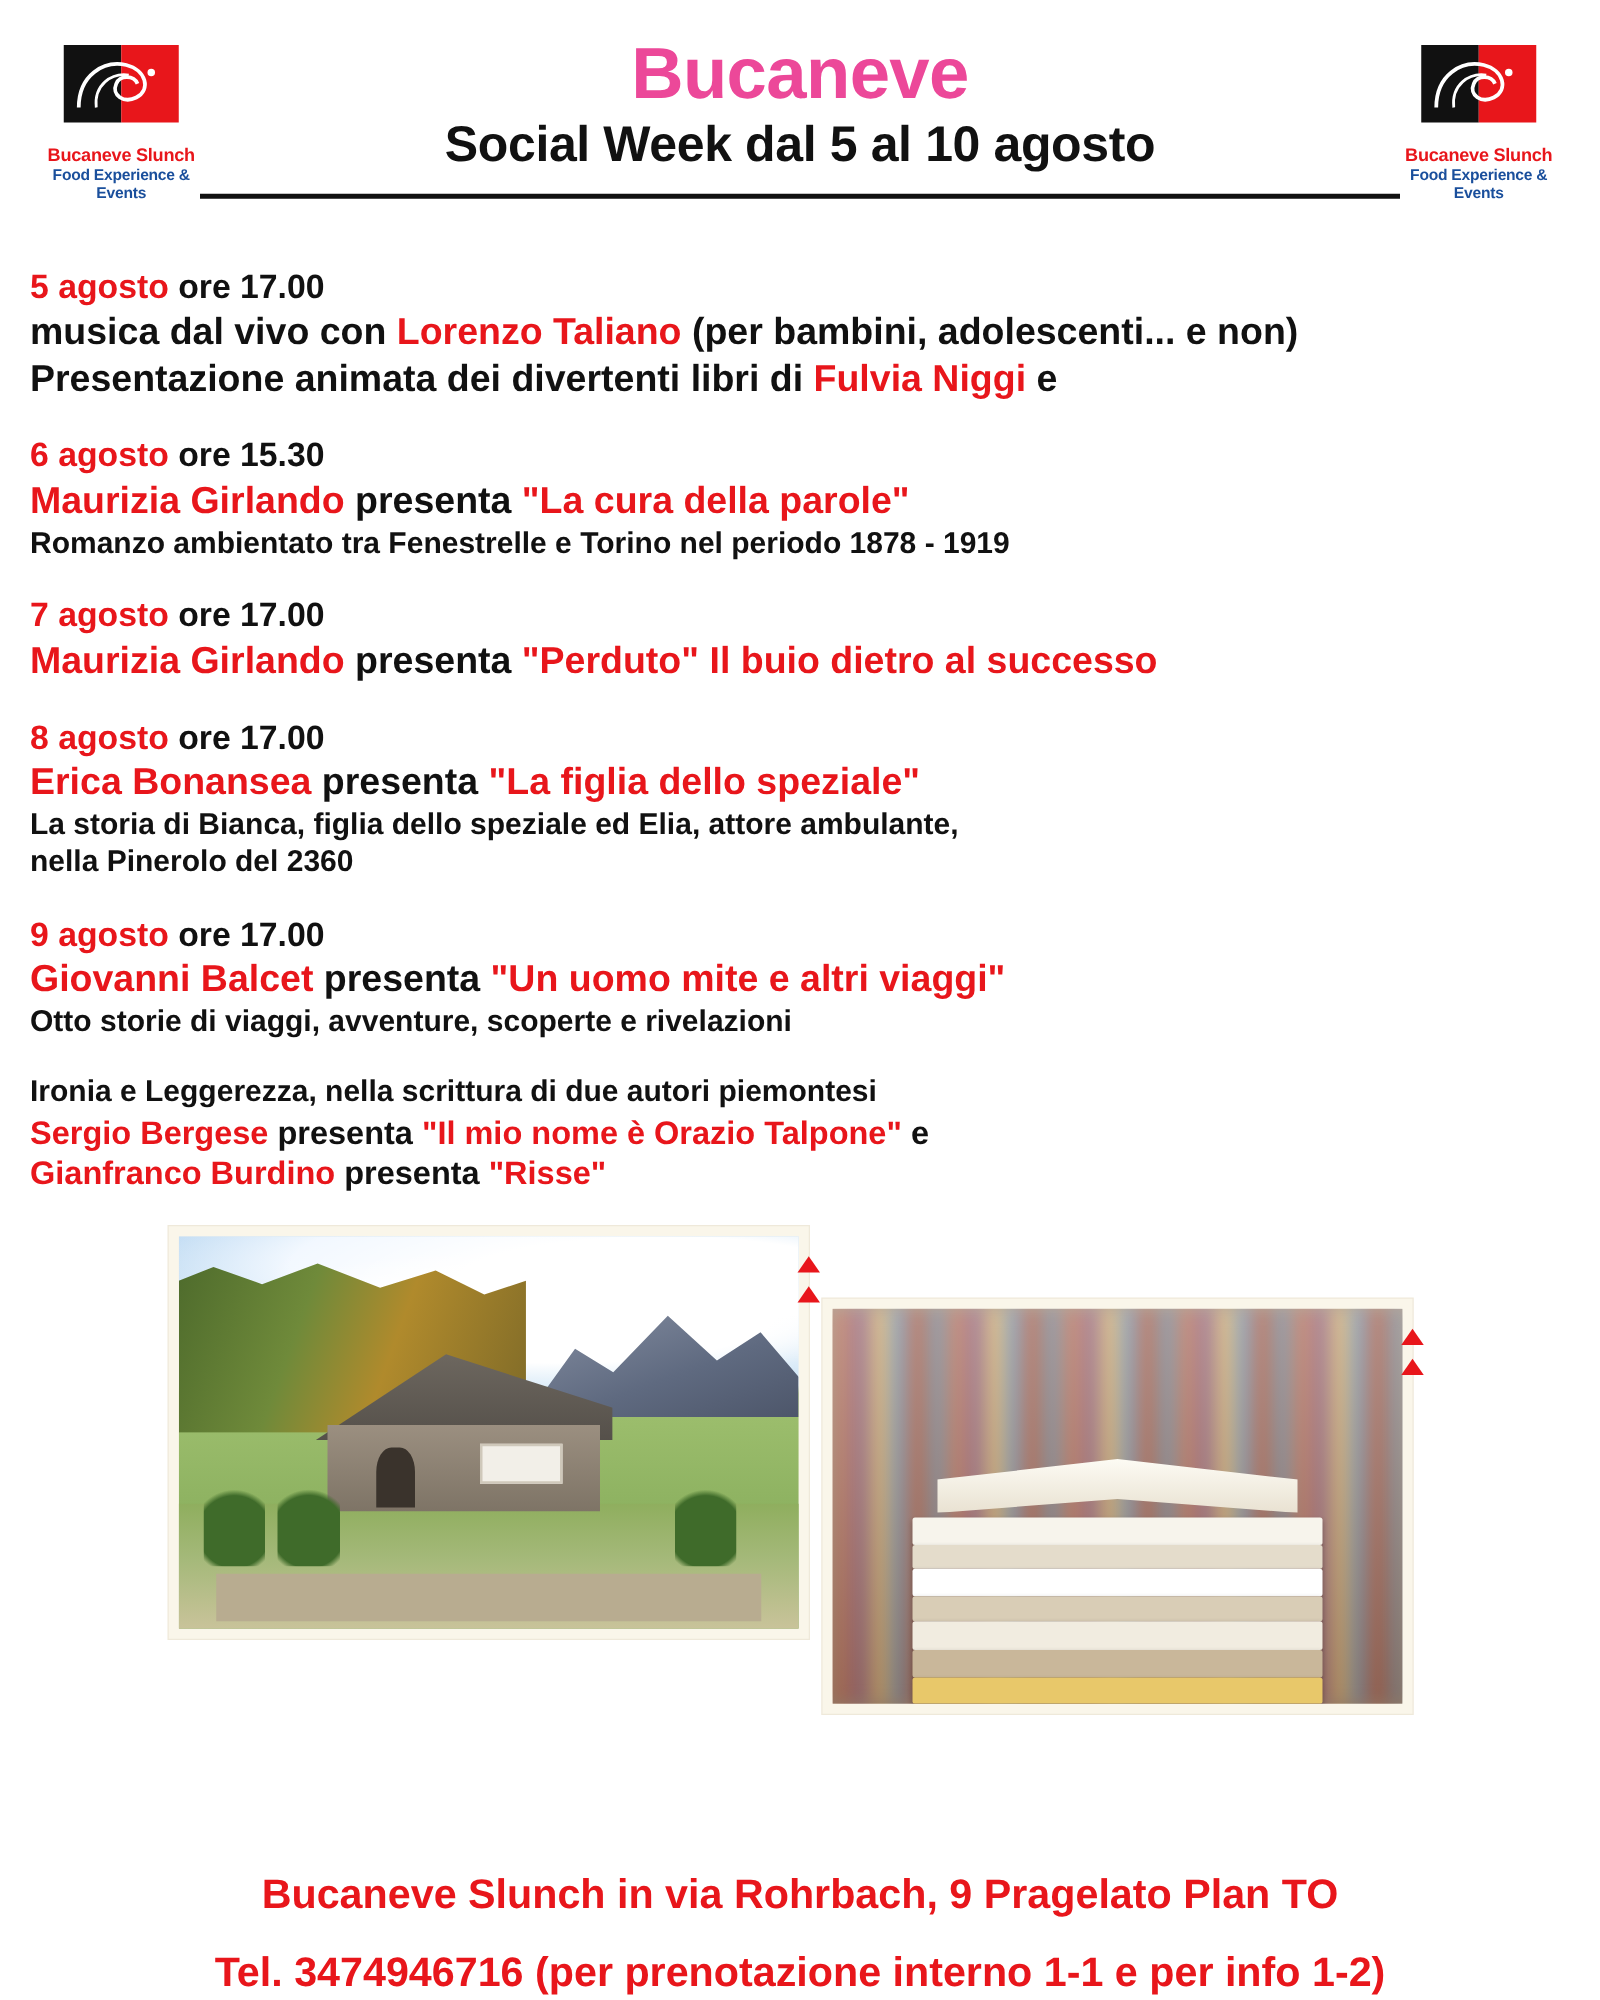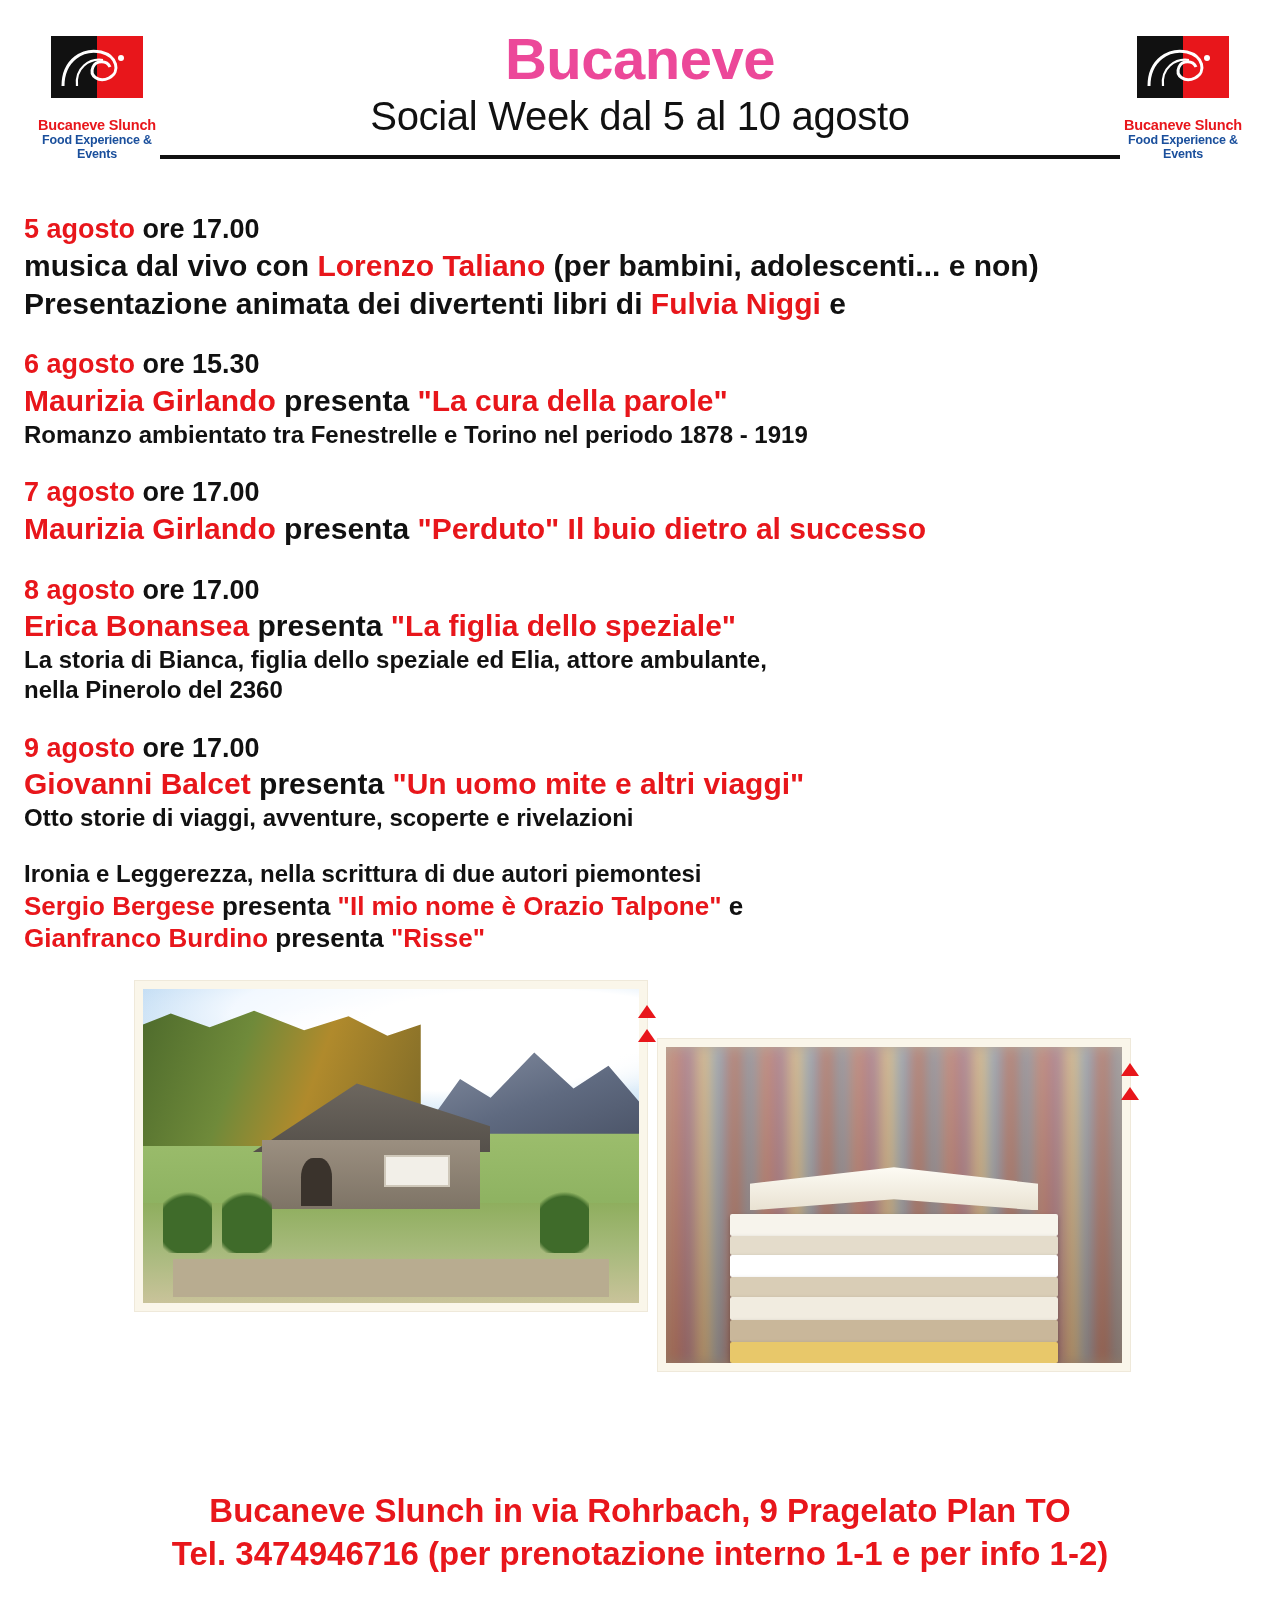--- a/index.html
+++ b/index.html
@@ -77,21 +77,21 @@
     color: #ec4899;
     font-weight: bold;
     font-size: 58px;
     letter-spacing: -0.5px;
     padding-top: 30px;
     line-height: 1.0;
   }
   .title-sub {
     text-align: center;
     color: #111111;
-    font-weight: normal;
+    font-weight: bold;
     font-size: 40px;
     letter-spacing: -0.3px;
     margin-top: 6px;
   }
   .rule {
     width: 960px;
     height: 4px;
     background: #111111;
     margin: 16px auto 0 auto;
   }
@@ -233,28 +233,28 @@
   }
   .ph2 .open {
     position: absolute; left: 6%; right: 6%; top: 0; height: 22%;
     background: linear-gradient(180deg, #fdfbf4 0%, #e9e2d2 100%);
     clip-path: polygon(0 38%, 50% 0, 100% 38%, 100% 100%, 50% 74%, 0 100%);
   }
 
   
   .footer {
     position: absolute;
-    left: 0; right: 0; bottom: 24px;
+    left: 0; right: 0; bottom: 0;
     text-align: center;
     color: #e8161b;
     font-weight: bold;
     line-height: 1.3;
   }
   .footer .f1 { font-size: 33px; }
-  .footer .f2 { font-size: 33px; }
+  .footer .f2 { font-size: 33px; margin-top: 20px; }
 </style>
 </head>
 <body>
 
 <div class="poster">
 
   <div class="header">
 
     <div class="logo left">
       <div class="logo-mark">

